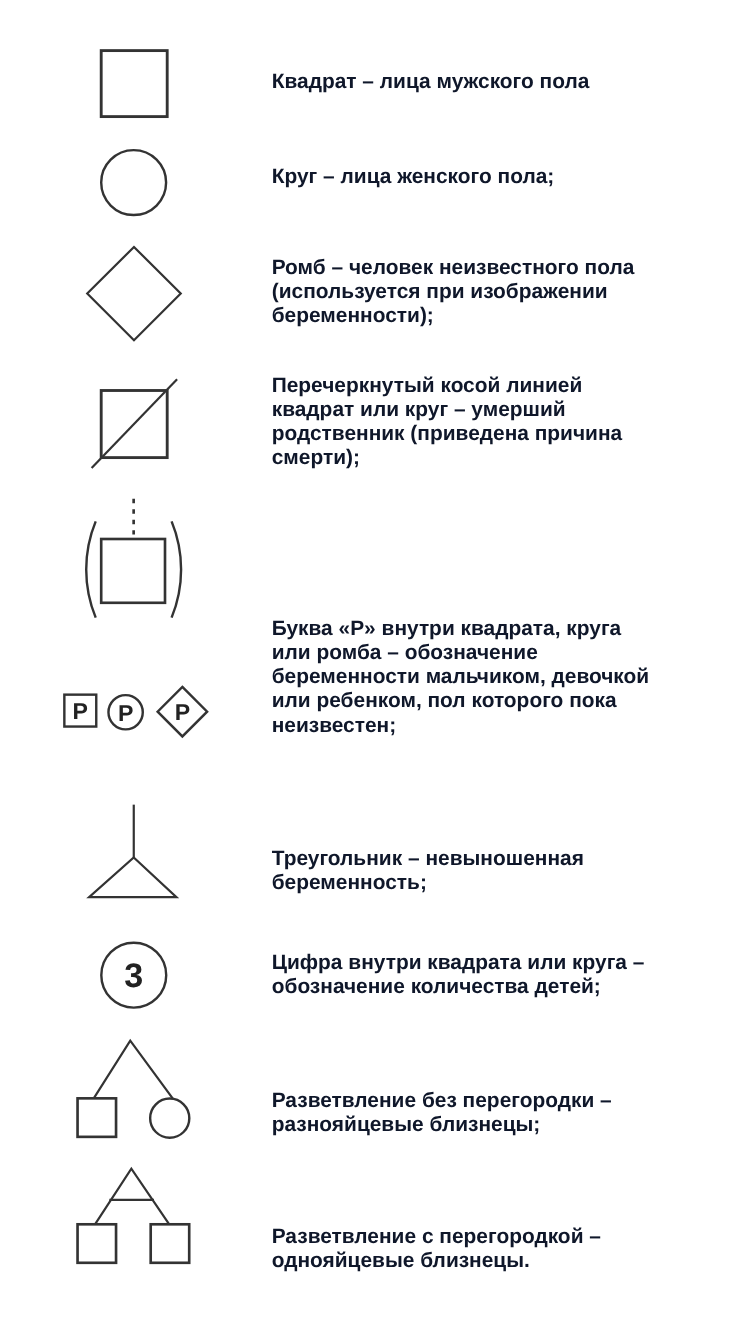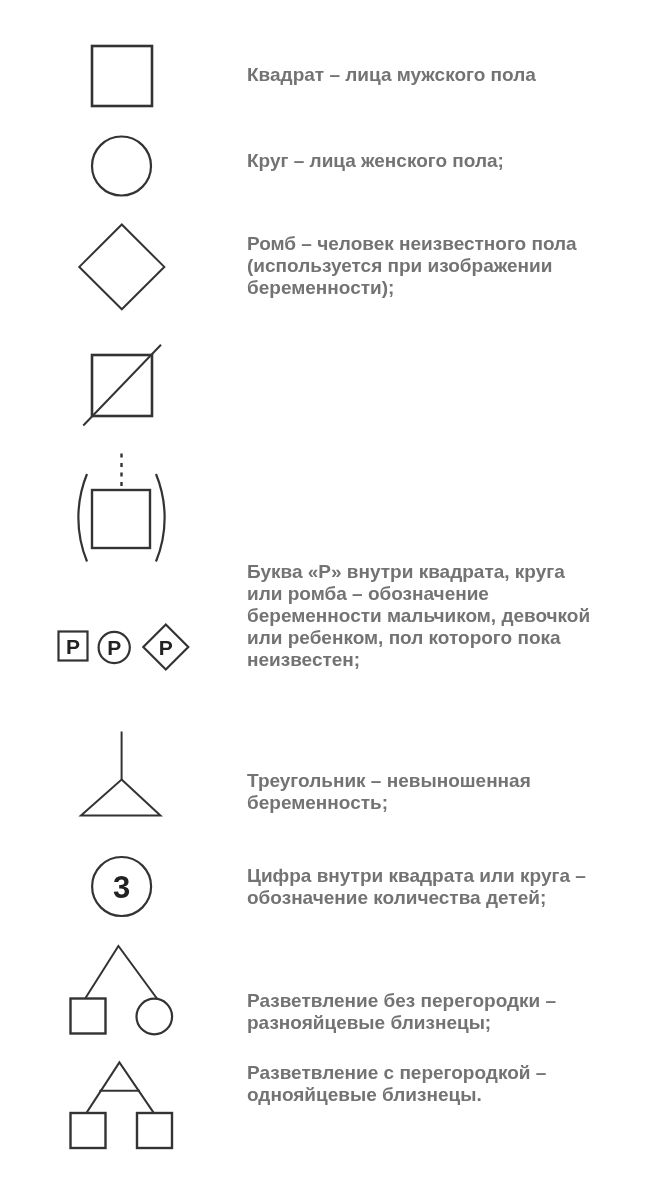--- a/index.html
+++ b/index.html
@@ -19,21 +19,21 @@
     left: 0; top: 0;
     width: 671px; height: 1200px;
   }
   .row-text {
     position: absolute;
     left: 247px;
     width: 420px;
     font-size: 19px;
     line-height: 22px;
     font-weight: 700;
-    color: #737373;
+    color: #0f172a;
     letter-spacing: 0px;
     white-space: pre-line;
   }
   .shape { fill: none; stroke: #333333; }
   .glyph {
     font-family: "Liberation Sans", sans-serif;
     font-weight: 700;
     fill: #222222;
     text-anchor: middle;
   }
@@ -100,27 +100,31 @@
       <rect class="shape" x="70.5" y="1113" width="35" height="35" stroke-width="2.4"></rect>
       <rect class="shape" x="137" y="1113" width="35" height="35" stroke-width="2.4"></rect>
     </g>
   </svg>
 
   <div class="row-text" style="top:64px">Квадрат – лица мужского пола</div>
   <div class="row-text" style="top:233px">Ромб – человек неизвестного пола
 (используется при изображении
 беременности);</div>
   <div class="row-text" style="top:150px">Круг – лица женского пола;</div>
+  <div class="row-text" style="top:340px">Перечеркнутый косой линией
+квадрат или круг – умерший
+родственник (приведена причина
+смерти);</div>
   <div class="row-text" style="top:561px">Буква «Р» внутри квадрата, круга
 или ромба – обозначение
 беременности мальчиком, девочкой
 или ребенком, пол которого пока
 неизвестен;</div>
   <div class="row-text" style="top:770px">Треугольник – невыношенная
 беременность;</div>
   <div class="row-text" style="top:865px">Цифра внутри квадрата или круга –
 обозначение количества детей;</div>
   <div class="row-text" style="top:990px">Разветвление без перегородки –
 разнояйцевые близнецы;</div>
-  <div class="row-text" style="top:1062px">Разветвление с перегородкой –
+  <div class="row-text" style="top:1114px">Разветвление с перегородкой –
 однояйцевые близнецы.</div>
 
 </div>
 
 </body></html>

